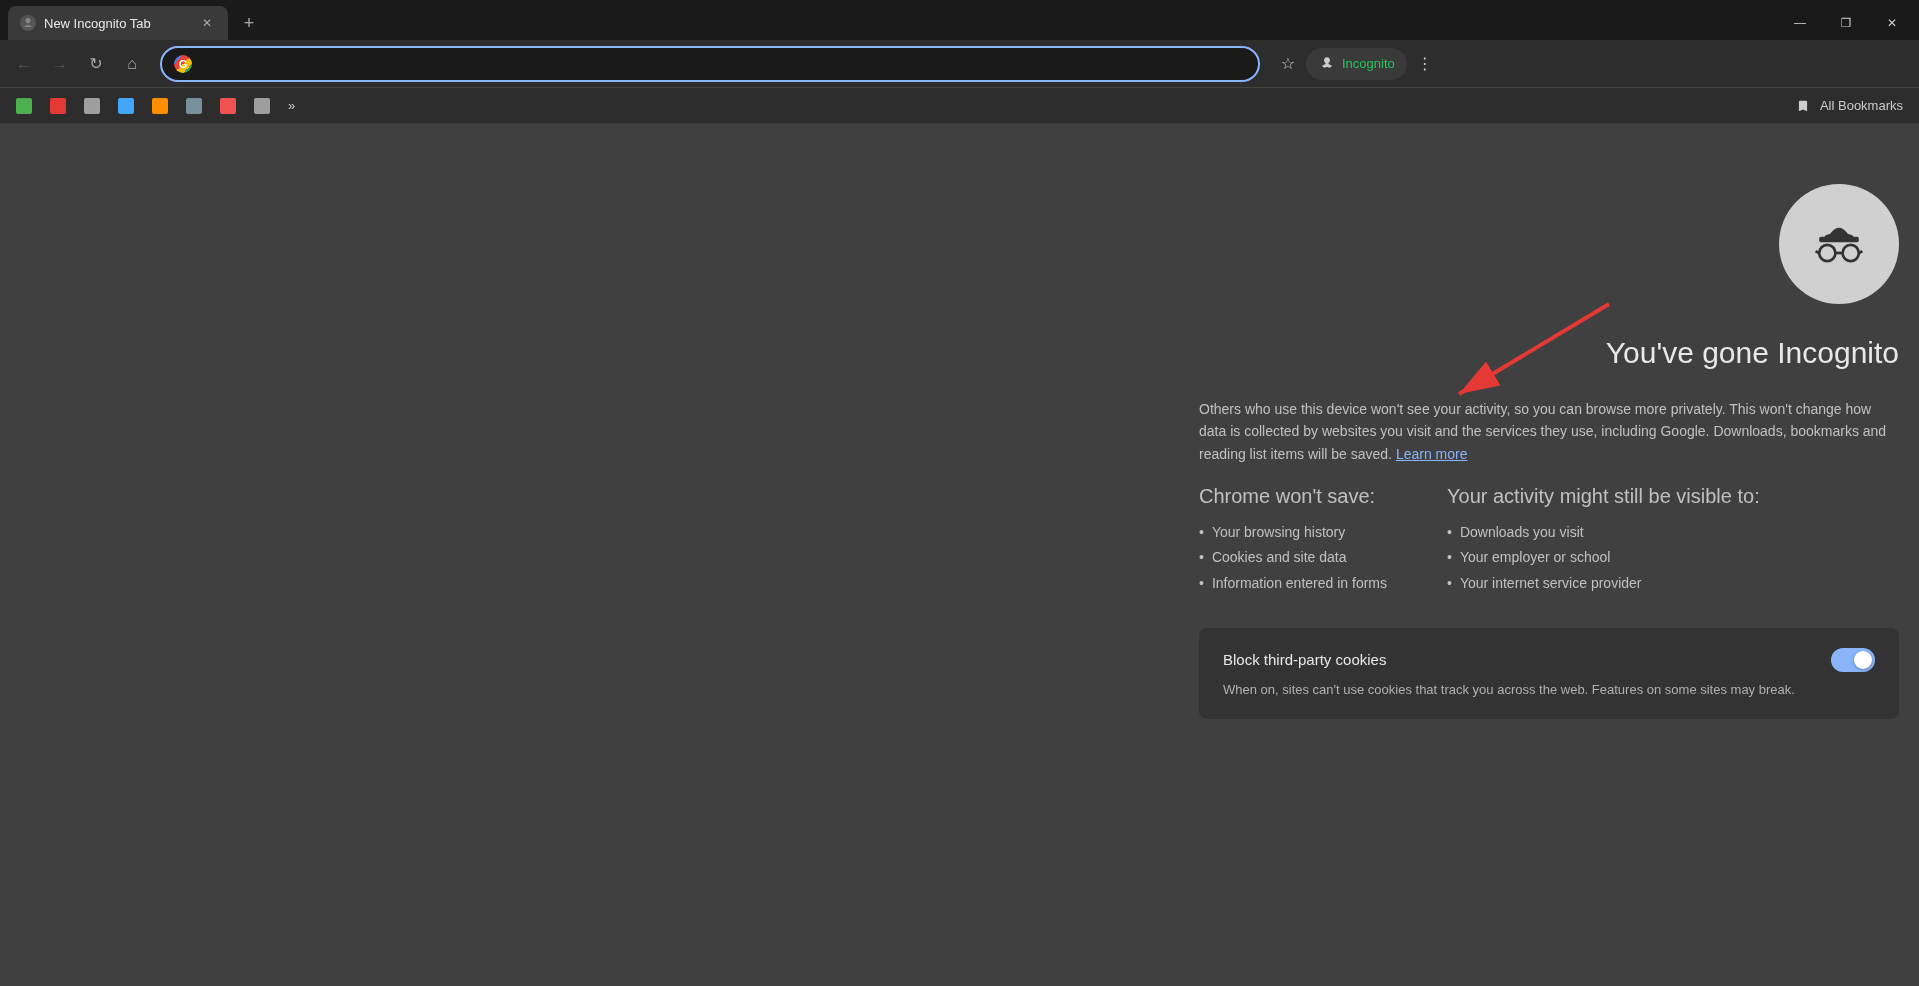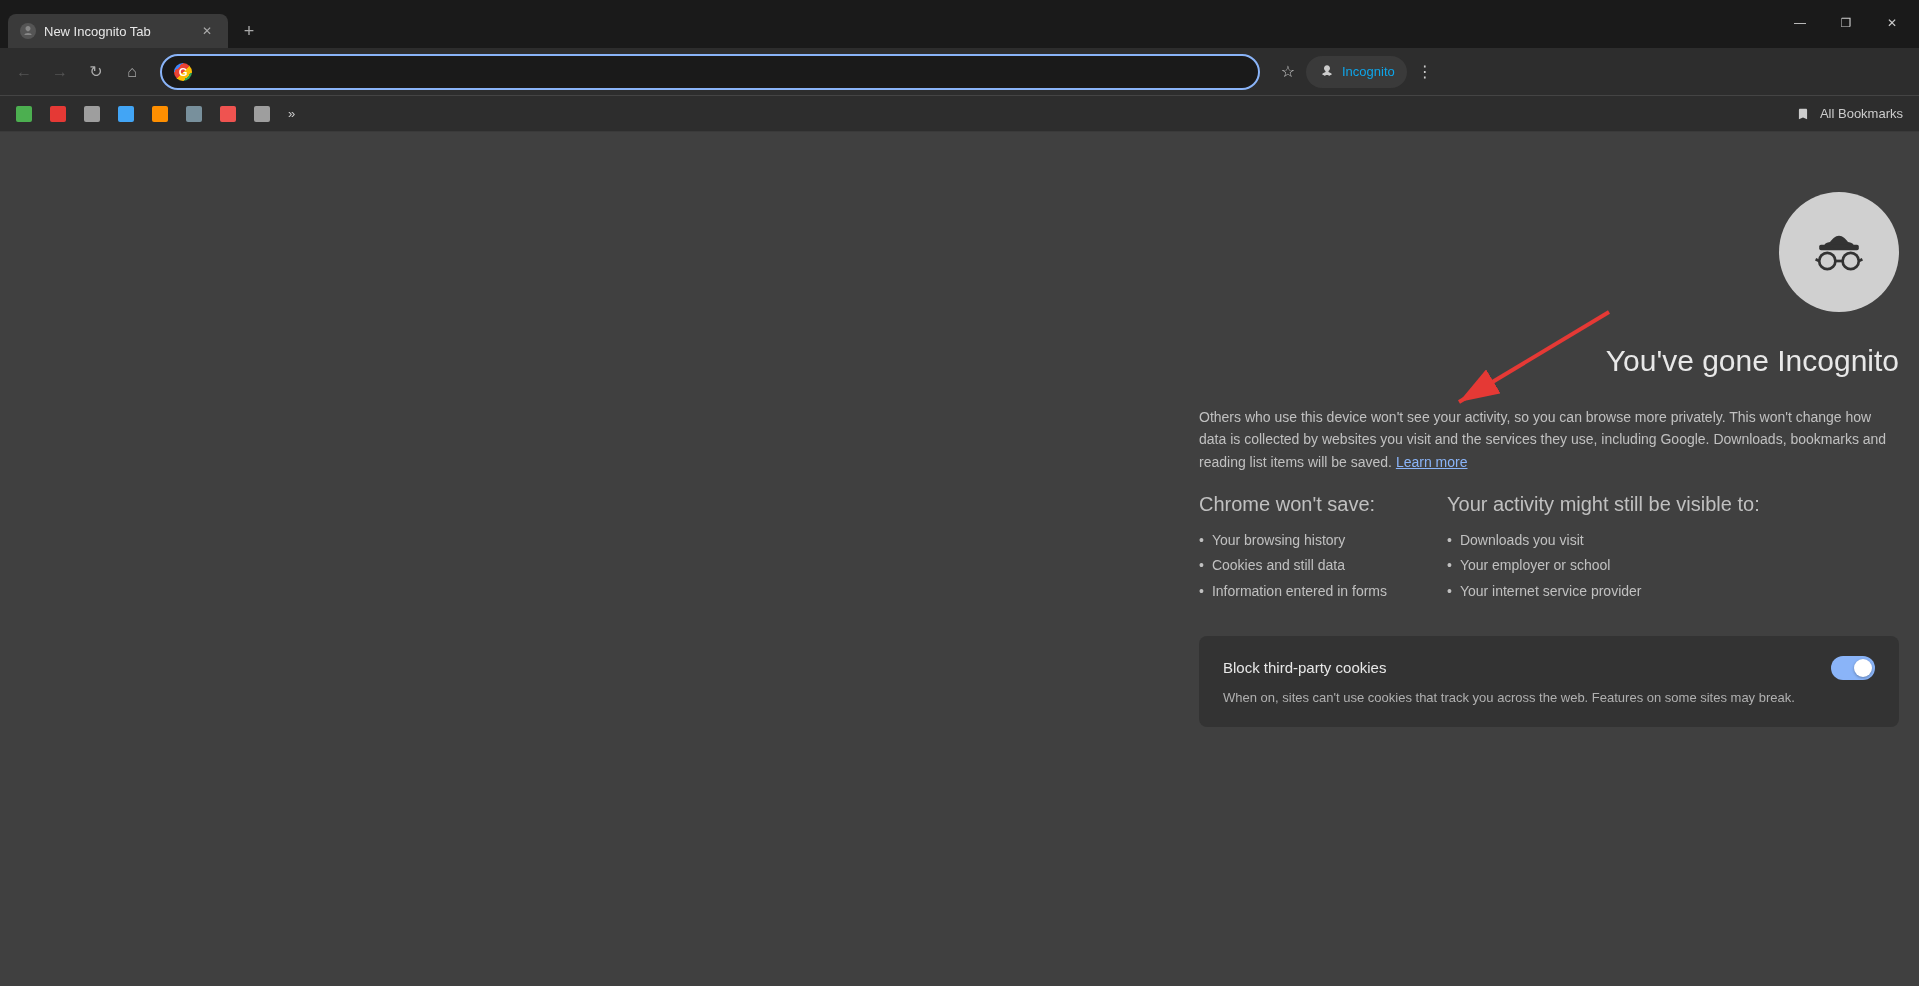--- a/index.html
+++ b/index.html
@@ -7,21 +7,21 @@
       width: 1919px;
       height: 986px;
       background: #2d2d2d;
       font-family: 'Segoe UI', Arial, sans-serif;
       overflow: hidden;
     }
 
     
     .title-bar {
       background: #1a1a1a;
-      height: 48px;
+      height: 40px;
       display: flex;
       align-items: stretch;
       padding-top: 6px;
     }
     .tab-strip {
       display: flex;
       align-items: flex-end;
       padding-left: 8px;
     }
     .tab {
@@ -177,21 +177,21 @@
       align-items: center;
       justify-content: center;
       color: #ccc;
       font-size: 16px;
     }
 
     .incognito-btn {
       background: #3a3a3a;
       border: none;
       border-radius: 20px;
-      color: #0ea5e9;
+      color: #22c55e;
       padding: 4px 12px;
       cursor: pointer;
       font-size: 13px;
       display: flex;
       align-items: center;
       gap: 6px;
       height: 32px;
     }
 
     
@@ -496,21 +496,21 @@
   </p>
 
   <div class="two-columns">
     <div class="column">
       <h3>Chrome won't save:</h3>
       <ul>
         <li>
             <span>Your browsing history</span>
           </li>
         <li>
-            <span>Cookies and still data</span>
+            <span>Cookies and site data</span>
           </li>
         <li>
             <span>Information entered in forms</span>
           </li>
       </ul>
     </div>
     <div class="column">
       <h3>Your activity might still be visible to:</h3>
       <ul>
         <li>

